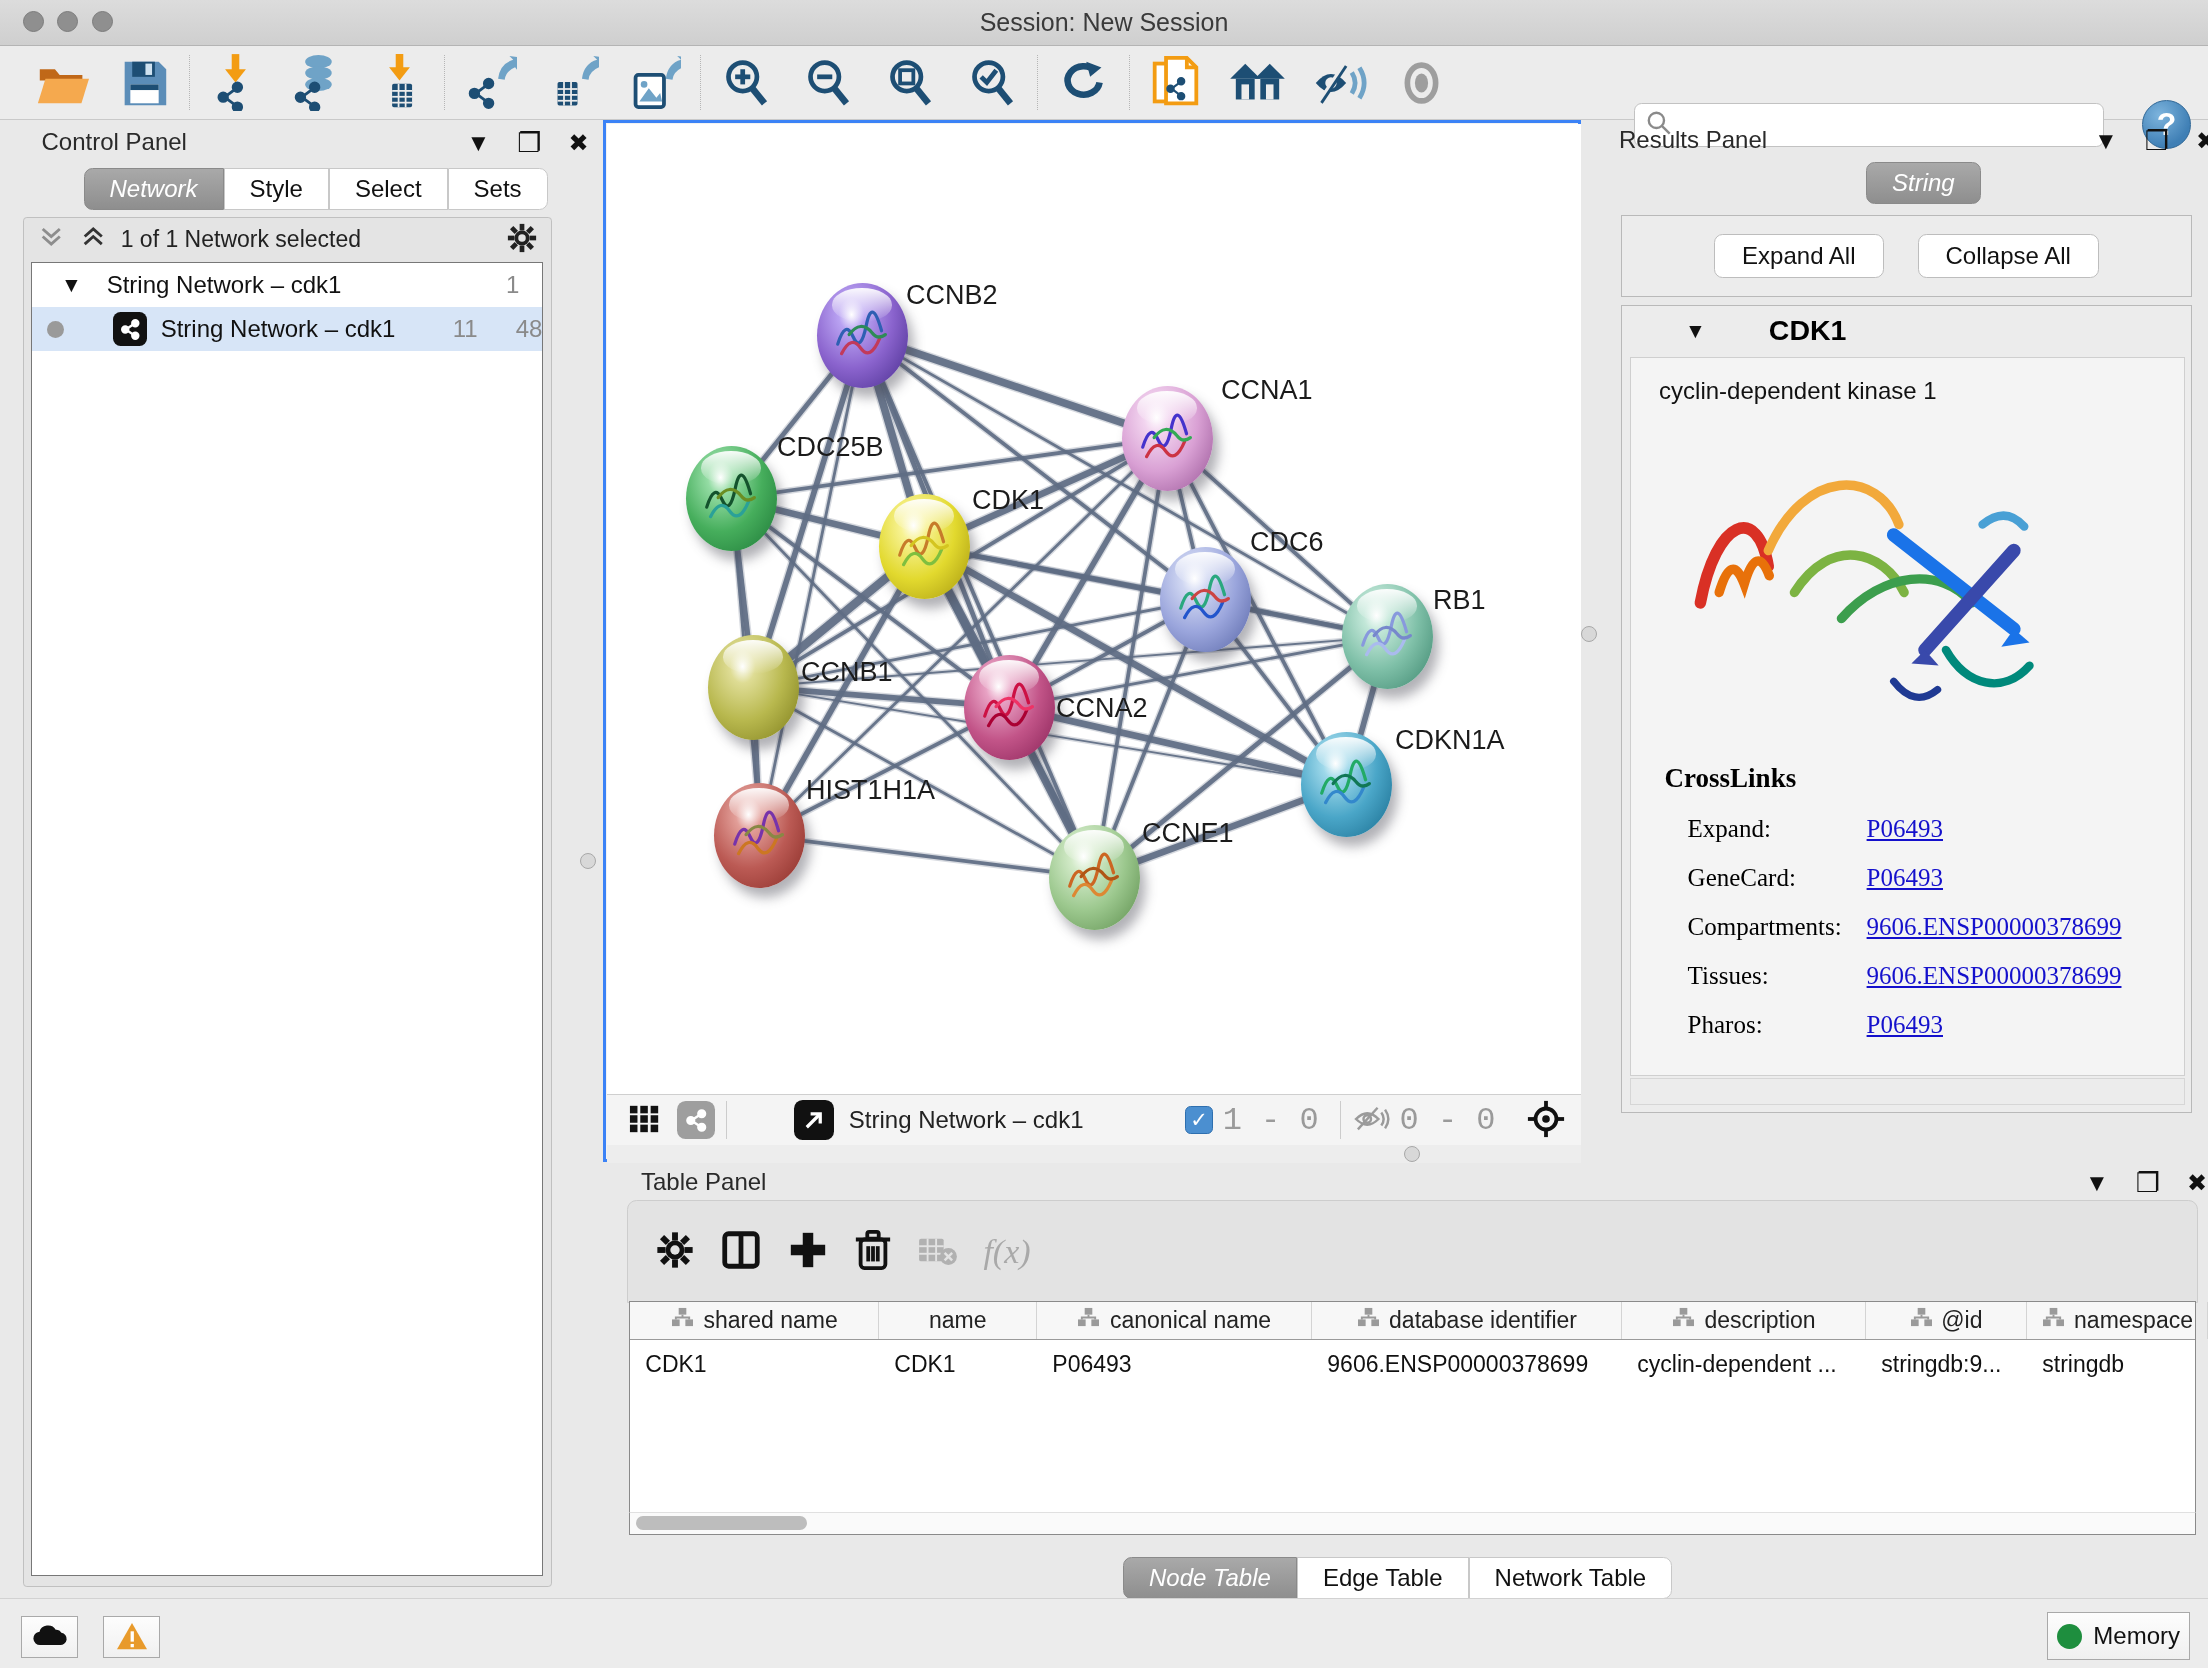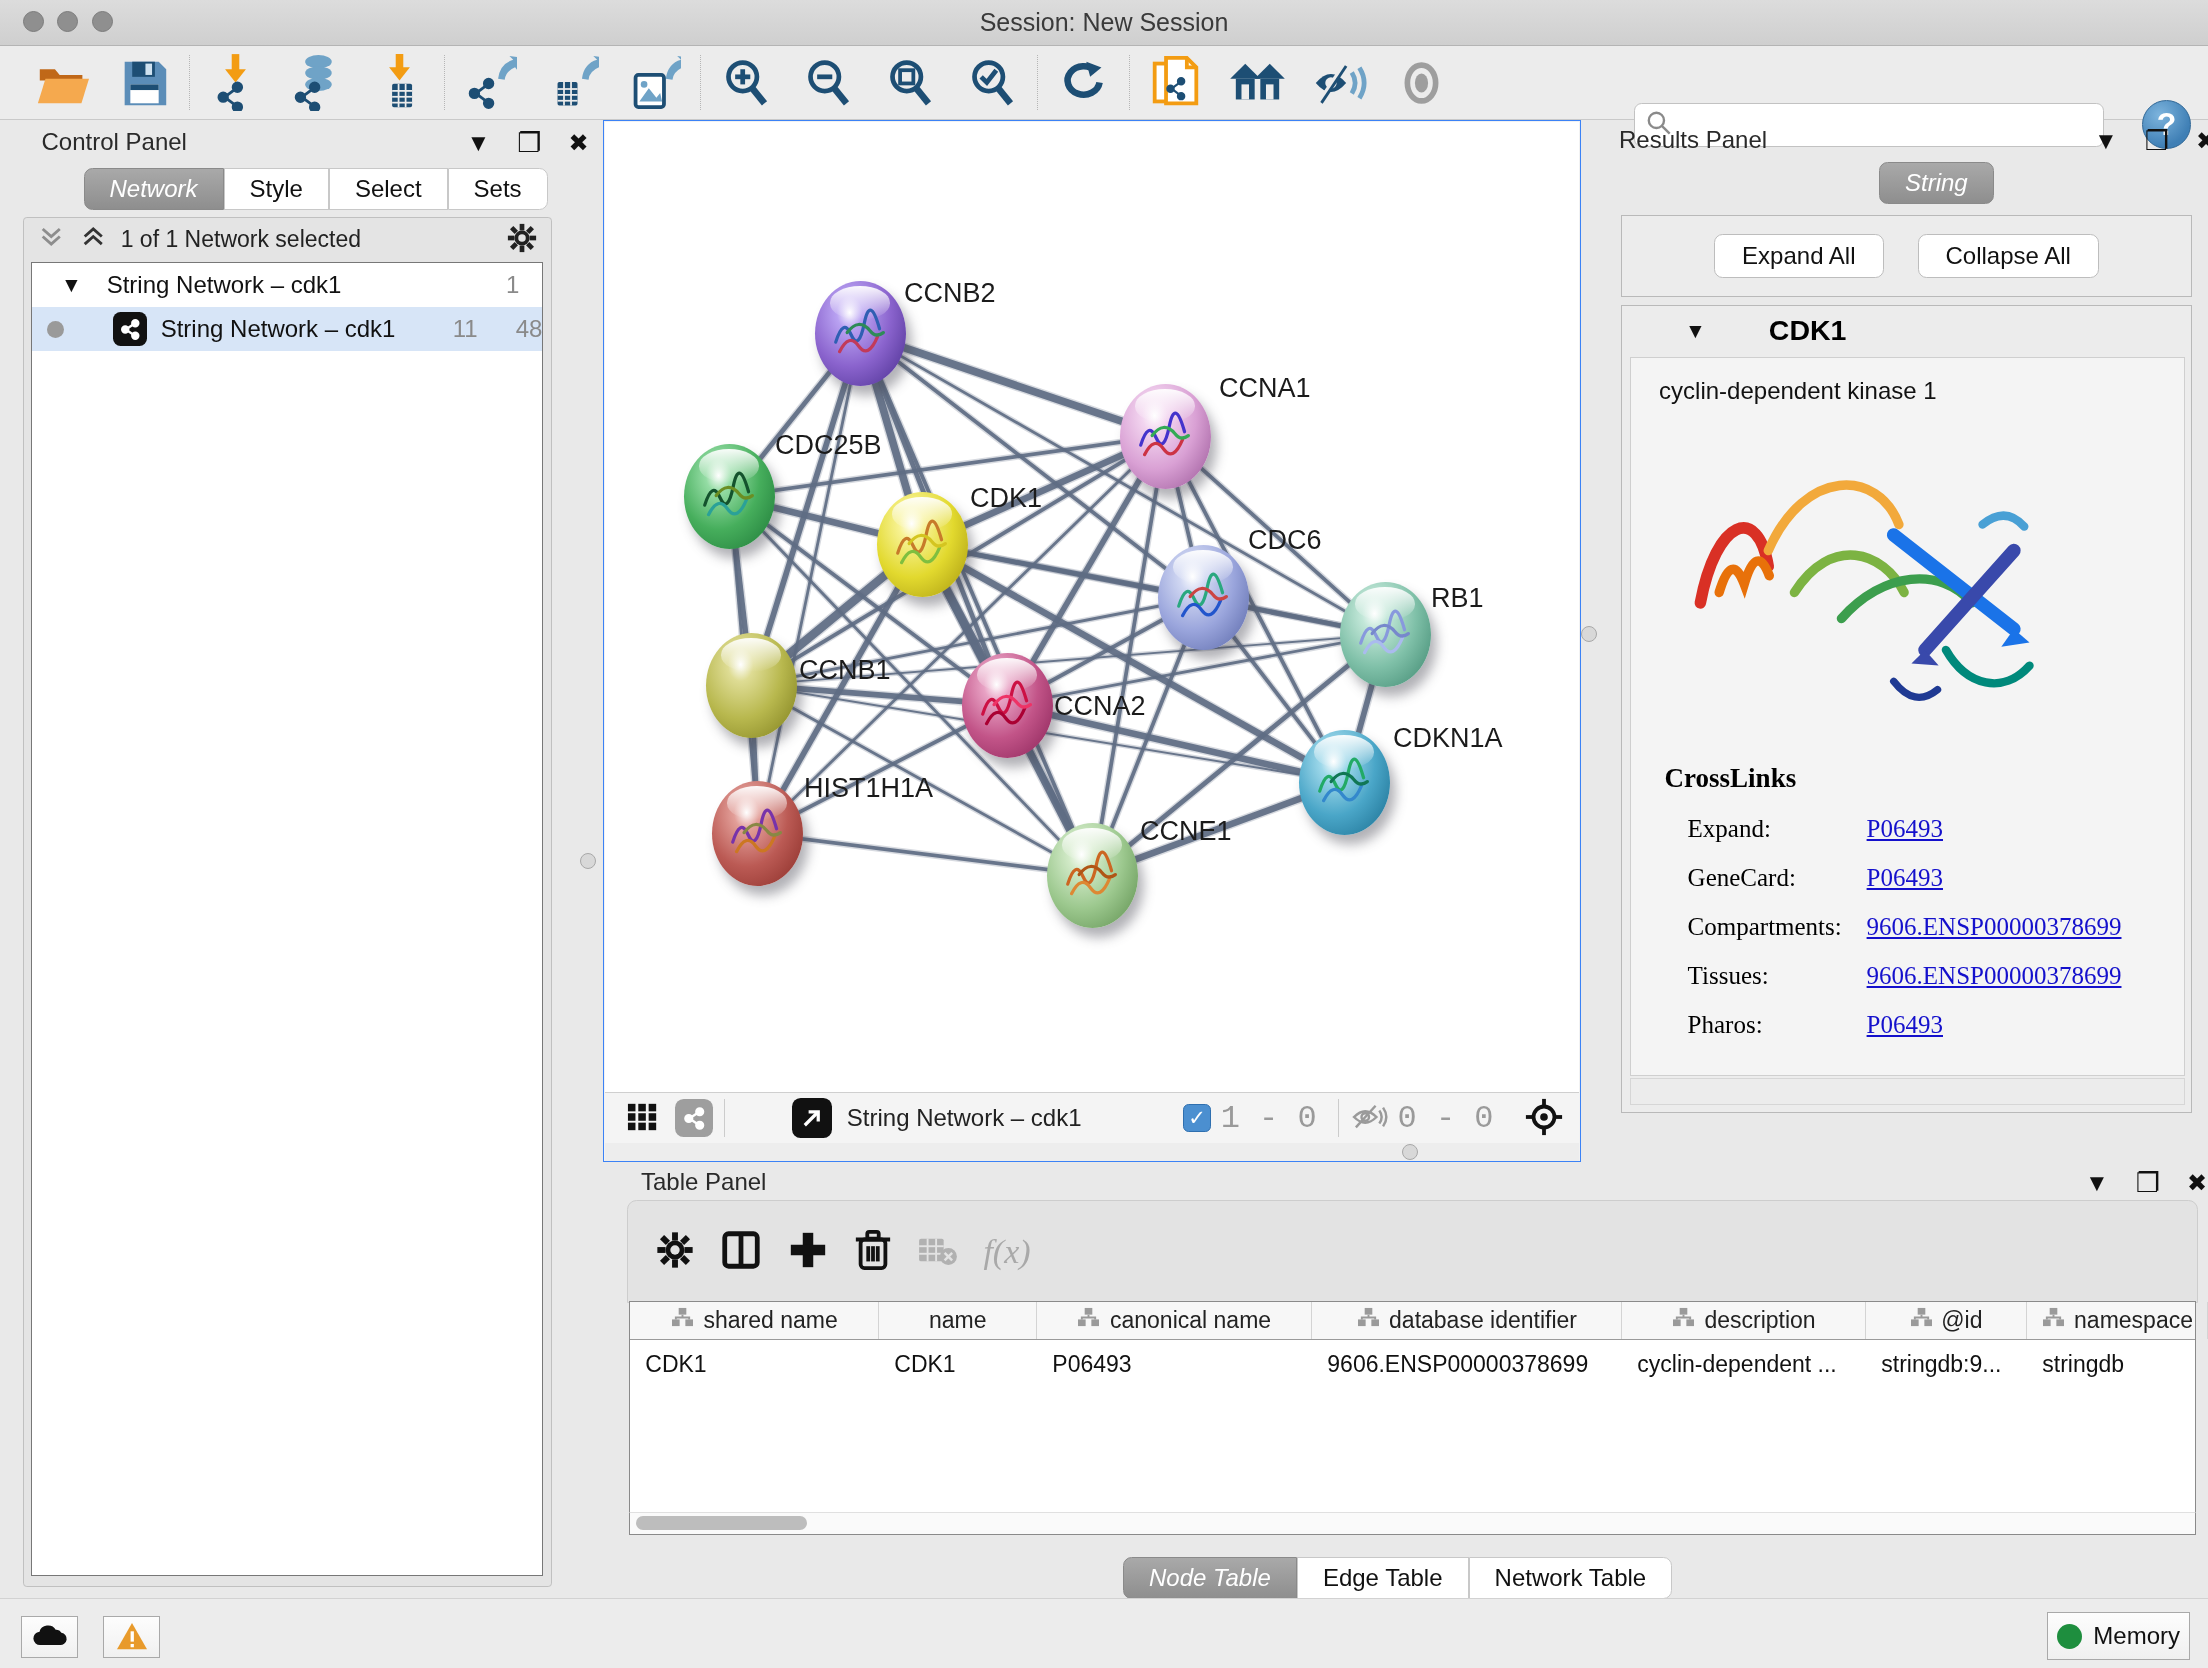--- a/index.html
+++ b/index.html
@@ -48,42 +48,42 @@
   .cp-statusrow .chev { margin-right:13.3px; }
   .cp-status-text { flex:1; text-align:left; font-size:23px; color:#222; }
   .cp-list { position:absolute; left:7.6px; top:44px; width:512px; height:1314px; background:#fff; border:1.9px solid #777; }
   .tree-row { display:flex; align-items:center; height:44px; font-size:24px; color:#111; }
   .tree-row.selected { background:#d7e5f7; }
   .tree-row .count { color:#8a8a8a; }
 
   .badge-share { width:34px; height:34px; border-radius:7.6px; background:#111; display:flex; align-items:center; justify-content:center; }
 
   
-  .netview { position:absolute; left:603px; top:120px; width:978px; height:1042px; background:#f2f2f2; border:1px solid #3b82f6; }
+  .netview { position:absolute; left:603px; top:120px; width:978px; height:1042px; background:#f2f2f2; border:3px solid #3b82f6; }
   .net-canvas { position:absolute; left:1px; top:1px; width:974px; height:970px; background:#fff; overflow:hidden; }
   .net-canvas svg.edges { position:absolute; left:0; top:0; }
   .gnode { position:absolute; width:91px; height:105px; border-radius:50%;
     box-shadow:5.7px 9.5px 11.4px rgba(70,70,80,.42); }
   .gnode .gloss { position:absolute; left:16%; top:5%; width:66%; height:32%; border-radius:50%;
     background:linear-gradient(rgba(255,255,255,.95), rgba(255,255,255,0)); }
   .gnode svg.squig { position:absolute; left:15px; top:23px; }
   .glabel { position:absolute; font-size:27px; color:#1b1b1b; white-space:nowrap; }
   .net-toolbar { position:absolute; left:1px; top:971px; width:974px; height:51px; background:#f4f4f4;
     border-top:1px solid #cfcfcf; display:flex; align-items:center; }
   .nt-sep { width:1px; height:38px; background:#cccccc; margin:0 11.4px; }
   .nt-title { font-size:24px; color:#222; margin-left:15px; flex:1; }
   .nt-count { font-size:32px; color:#9a9a9a; margin:0 9.5px;font-family:Liberation Mono, monospace; }
   .nt-check { width:28.5px; height:28.5px; border-radius:5.7px; background:#4b8fd0; border:1px solid #2e6faf;
     color:#fff; font-size:21px; display:flex; align-items:center; justify-content:center; }
   .net-substrip { position:absolute; left:1px; top:1022px; width:974px; height:18px; background:#ededed; }
   .split-dot { position:absolute; width:16px; height:16px; border-radius:50%; background:#d8d8d8; border:1px solid #a8a8a8; }
 
   
   .results-panel { position:absolute; left:1596px; top:120px; width:613px; height:1478px; }
-  .rp-tab { position:absolute; left:283px; top:42px;border-radius:13px; }
+  .rp-tab { position:absolute; left:270px; top:42px;border-radius:13px; }
   .rp-tab .tab { border-radius:8.6px; }
   .rp-box1 { position:absolute; left:25px; top:95px; width:571px; height:82px; background:#ececec; border:1px solid #b9b9b9; display:flex; align-items:center; justify-content:center; gap:34px; }
   .rp-btn { height:44px; padding:0 27px; background:#fff; border:1px solid #bdbdbd; border-radius:8.6px;
     font-size:24px; color:#111; display:flex; align-items:center; }
   .rp-box2 { position:absolute; left:25px; top:185px; width:571px; height:808px; background:#ececec; border:1px solid #b9b9b9; }
   .rp-hdr { height:49px; display:flex; align-items:center; }
   .rp-hdr .tri { margin-left:63px; font-size:21px; }
   .rp-hdr .pname { font-size:28.5px; font-weight:bold; margin-left:63px; }
   .rp-body { position:absolute; left:7.6px; top:51px; width:555px; height:719px; background:#f4f4f4; border:1px solid #cfcfcf; overflow:hidden; }
   .rp-desc { font-size:24px; color:#111; margin:19px 0 0 28.5px; }

